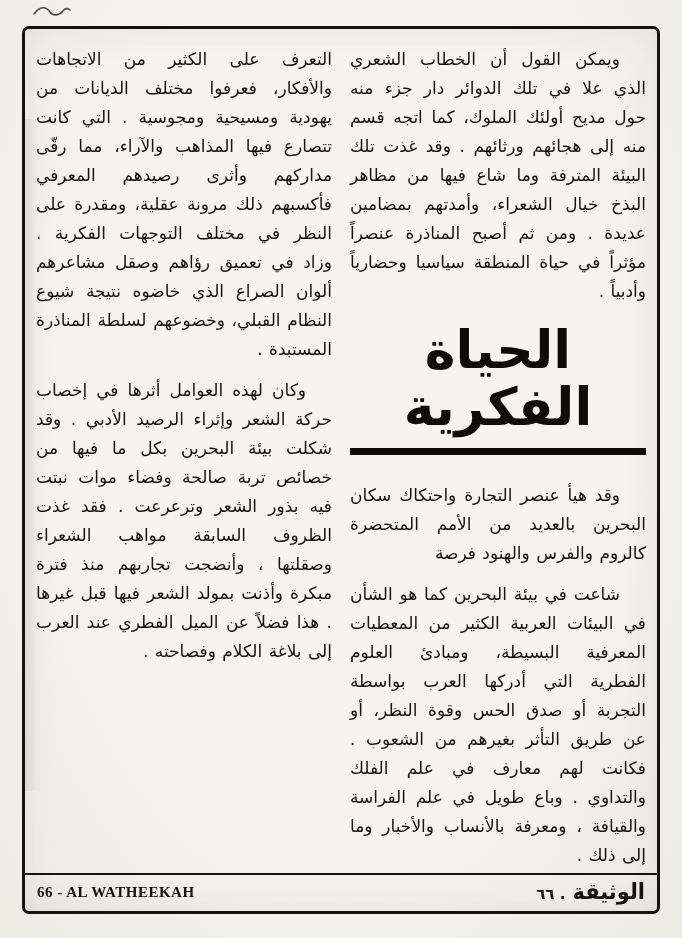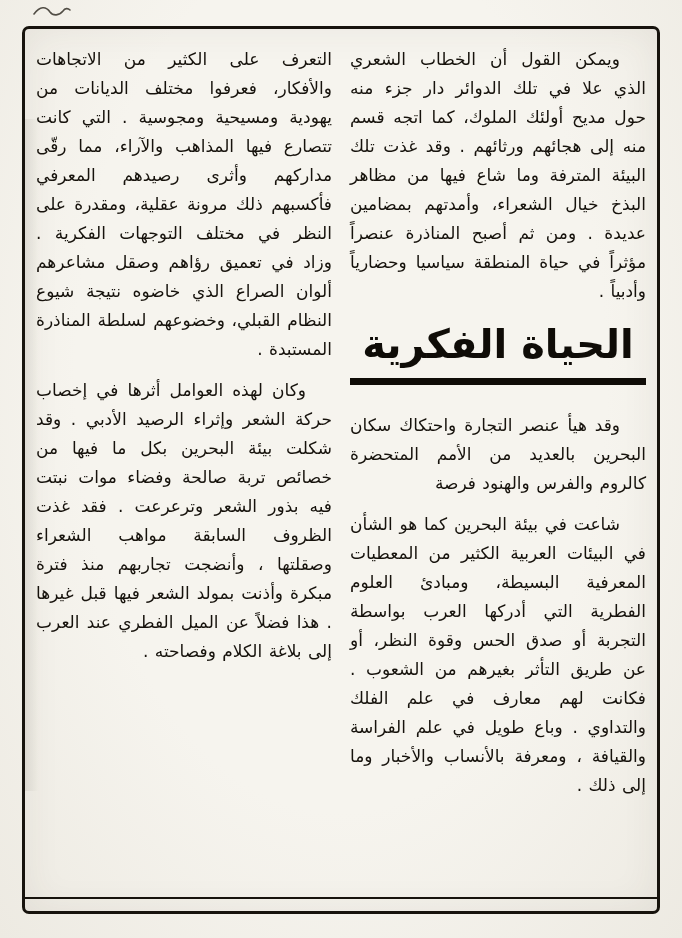--- a/index.html
+++ b/index.html
@@ -70,21 +70,21 @@
     text-indent: 26px;
     margin: 0 0 12px 0;
     word-spacing: 1px;
   }
 
   p.continuation { text-indent: 0; }
 
   .section-heading {
     direction: rtl;
     text-align: center;
-    font-size: 40px;
+    font-size: 52px;
     font-weight: bold;
     color: #0f0c07;
     letter-spacing: 0px;
     padding: 4px 2px 12px 2px;
     border-bottom: 7px solid #0f0c07;
     margin: 12px 0 26px 0;
     line-height: 1.1;
   }
 
   .footer {
@@ -147,15 +147,20 @@
       <div class="col">
         <p class="body-para continuation">التعرف على الكثير من الاتجاهات والأفكار، فعرفوا مختلف الديانات من يهودية ومسيحية ومجوسية . التي كانت تتصارع فيها المذاهب والآراء، مما رقّى مداركهم وأثرى رصيدهم المعرفي فأكسبهم ذلك مرونة عقلية، ومقدرة على النظر في مختلف التوجهات الفكرية . وزاد في تعميق رؤاهم وصقل مشاعرهم ألوان الصراع الذي خاضوه نتيجة شيوع النظام القبلي، وخضوعهم لسلطة المناذرة المستبدة .</p>
 
         <p class="body-para">وكان لهذه العوامل أثرها في إخصاب حركة الشعر وإثراء الرصيد الأدبي . وقد شكلت بيئة البحرين بكل ما فيها من خصائص تربة صالحة وفضاء موات نبتت فيه بذور الشعر وترعرعت . فقد غذت الظروف السابقة مواهب الشعراء وصقلتها ، وأنضجت تجاربهم منذ فترة مبكرة وأذنت بمولد الشعر فيها قبل غيرها . هذا فضلاً عن الميل الفطري عند العرب إلى بلاغة الكلام وفصاحته .</p>
 
       </div>
 
     </div>
 
     <div class="footer">
+      <div class="footer-left">66 - AL WATHEEKAH</div>
+      <div class="footer-right">
+        <span class="footer-num">٦٦ .</span>
+        <span class="footer-title">الوثيقة</span>
+      </div>
     </div>
   </div>
 </div>
 
 </body></html>

